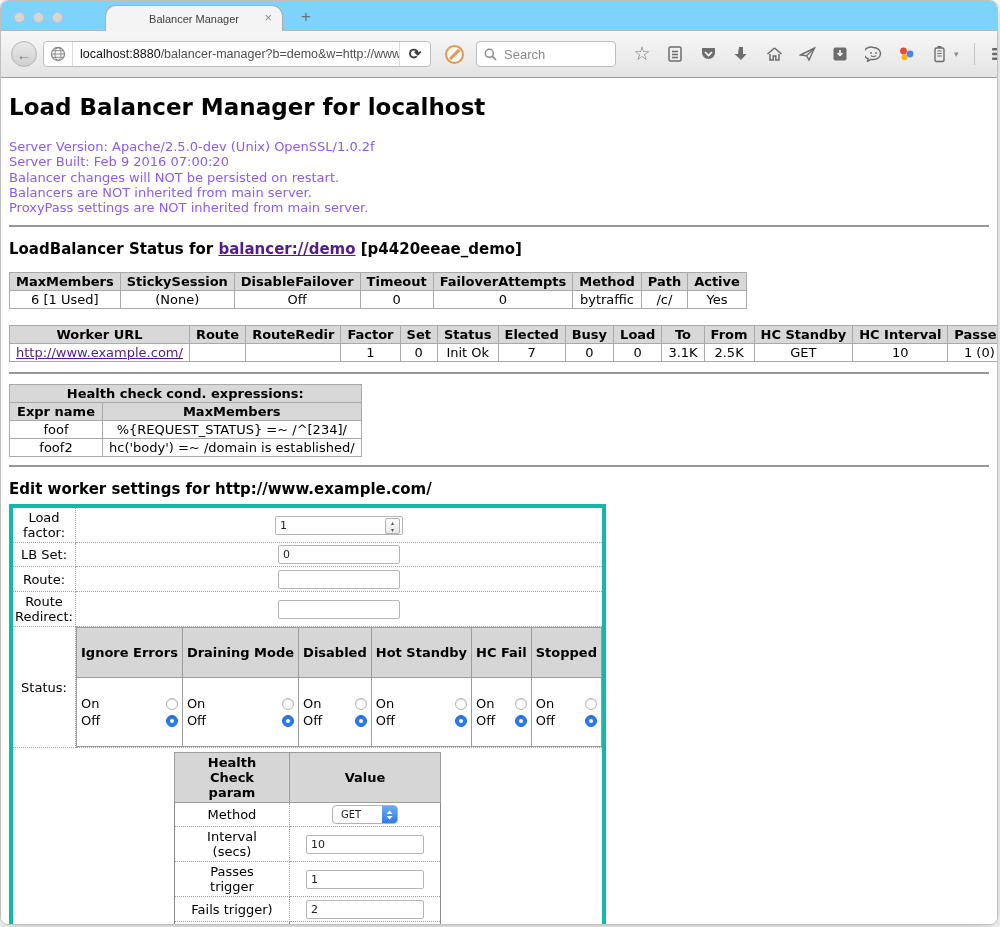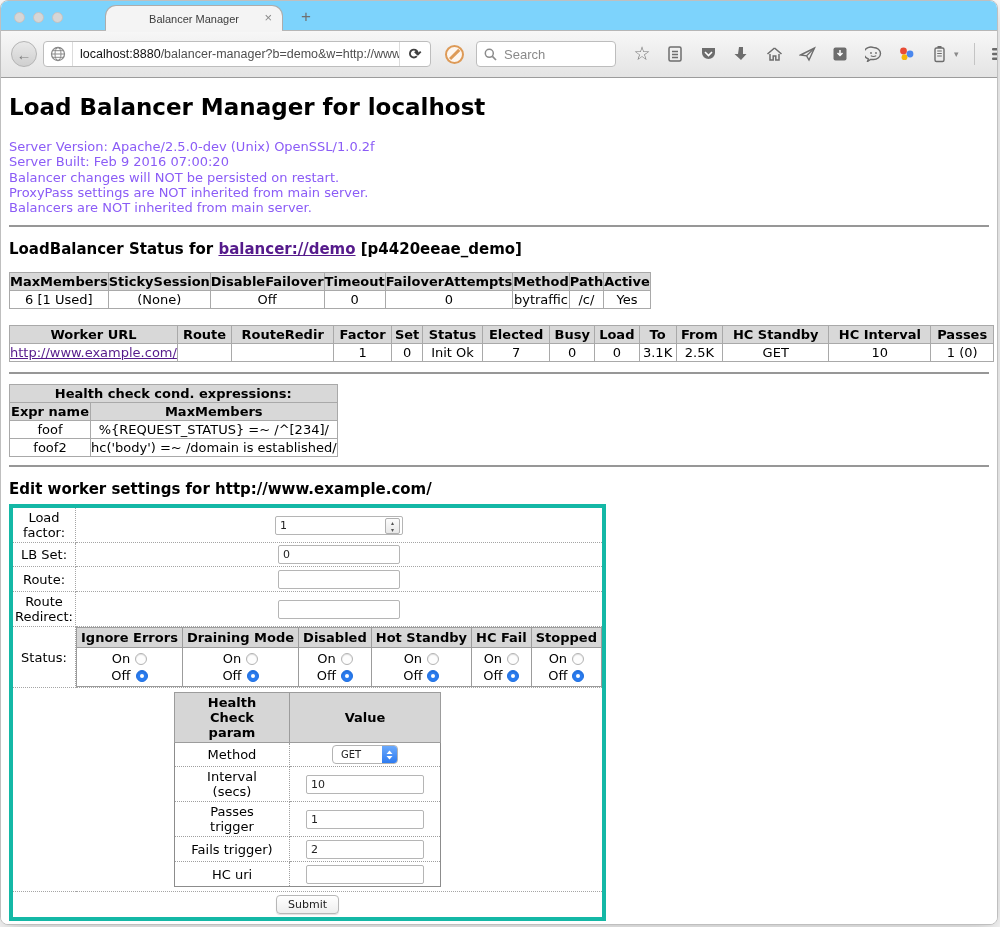--- a/index.html
+++ b/index.html
@@ -37,38 +37,38 @@
 
   
   .content{background:#fff;height:901px;padding:0 8px;box-sizing:border-box;font-family:"DejaVu Sans",sans-serif;overflow:hidden;}
   h1.pagetitle{font-size:23px;margin:0;padding-top:16px;font-weight:bold;color:#000;}
   .serverinfo{margin-top:19px;font-size:13px;line-height:15.3px;color:#8b5cf6;}
   hr.rule{border:none;height:2px;background:#979797;margin:10px 0;}
   .h3{font-size:15px;font-weight:bold;margin:13px 0 0 0;color:#000;}
   .h3 a{color:#551a8b;text-decoration:underline;}
 
   table.data{border-collapse:collapse;font-size:13px;margin-top:14px;border:1px solid #6f6f6f;}
-  table.data th,table.data td{border:1px solid #a9a9a9;padding:1px 0;text-align:center;white-space:nowrap;}
+  table.data th,table.data td{border:1px solid #a9a9a9;padding:1px 6px;text-align:center;white-space:nowrap;}
   table.data th{background:#d8d8d8;font-weight:bold;}
   table.data a{color:#551a8b;text-decoration:underline;}
   td.lefty{text-align:left;}
 
   
   table.formtbl{border-collapse:collapse;width:565px;margin-top:6px;border:4px solid #14b8a6;font-size:13px;}
   table.formtbl>tbody>tr>td{border:1px dotted #a5a5a5;padding:2px;}
   td.flabel{width:100px;text-align:center;}
   td.fvalue{text-align:center;}
   .ti{width:112px;height:15px;border:1px solid #b5b5b5;border-radius:2px;font-size:11px;padding:1px 4px;font-family:"DejaVu Sans",sans-serif;color:#222;}
   .numwrap{position:relative;display:inline-block;}
   .numwrap .ti{width:118px;}
   .spinner{position:absolute;right:3px;top:2px;width:13px;height:14px;border:1px solid #b0b0b0;background:linear-gradient(#fcfcfc,#e8e8e8);border-radius:2px;font-size:6px;line-height:7px;color:#555;text-align:center;}
   table.inner{border-collapse:collapse;width:100%;font-size:13px;border:1px solid #8c8c8c;}
-  table.inner th,table.inner td{border:1px solid #9c9c9c;text-align:center;padding:2px 4px;white-space:nowrap;}
+  table.inner th,table.inner td{border:1px solid #9c9c9c;text-align:center;padding:17px 4px;white-space:nowrap;}
   table.inner th{background:#d6d6d6;}
-  .rline{display:flex;align-items:center;justify-content:center;gap:5px;height:17px;}
+  .rline{display:flex;align-items:center;justify-content:space-between;gap:5px;height:17px;}
   .radio{width:12px;height:12px;border-radius:50%;background:#fdfdfd;border:1px solid #b3b3b3;box-sizing:border-box;display:inline-block;box-shadow:inset 0 1px 1px rgba(0,0,0,.12);}
   .radio.sel{background:#2a7cf0;border-color:#1f6fe0;position:relative;}
   .radio.sel::after{content:"";position:absolute;left:3px;top:3px;width:4px;height:4px;border-radius:50%;background:#fff;}
   table.hct{border-collapse:collapse;margin:2px auto;font-size:13px;border:1px solid #8c8c8c;width:267px;}
   table.hct th,table.hct td{border:1px dotted #9f9f9f;text-align:center;padding:2px 16px;}
   table.hct th{background:#d6d6d6;border:1px solid #9c9c9c;}
   td.hclabel{width:145px;}
   .selbox{display:inline-flex;align-items:center;border:1px solid #b3b3b3;border-radius:4px;background:#fff;height:17px;font-size:10px;color:#222;overflow:hidden;}
   .selbox .txt{padding:0 8px;}
   .selbtn{width:15px;height:17px;background:linear-gradient(#6aa9fc,#2e7bf0);display:flex;flex-direction:column;align-items:center;justify-content:center;gap:1px;}
@@ -204,22 +204,22 @@
   </div>
 
   <div class="content">
 
     <h1 class="pagetitle">Load Balancer Manager for localhost</h1>
 
     <div class="serverinfo">
       <div>Server Version: Apache/2.5.0-dev (Unix) OpenSSL/1.0.2f</div>
       <div>Server Built: Feb 9 2016 07:00:20</div>
       <div>Balancer changes will NOT be persisted on restart.</div>
+      <div>Balancers are NOT inherited from main server.</div>
       <div>ProxyPass settings are NOT inherited from main server.</div>
-      <div>Balancers are NOT inherited from main server.</div>
     </div>
 
     <hr class="rule">
 
     <div class="h3">
       <span>LoadBalancer Status for </span><a href="#">balancer://demo</a><span> [p4420eeae_demo]</span>
     </div>
 
     <table class="data">
       <tbody>

